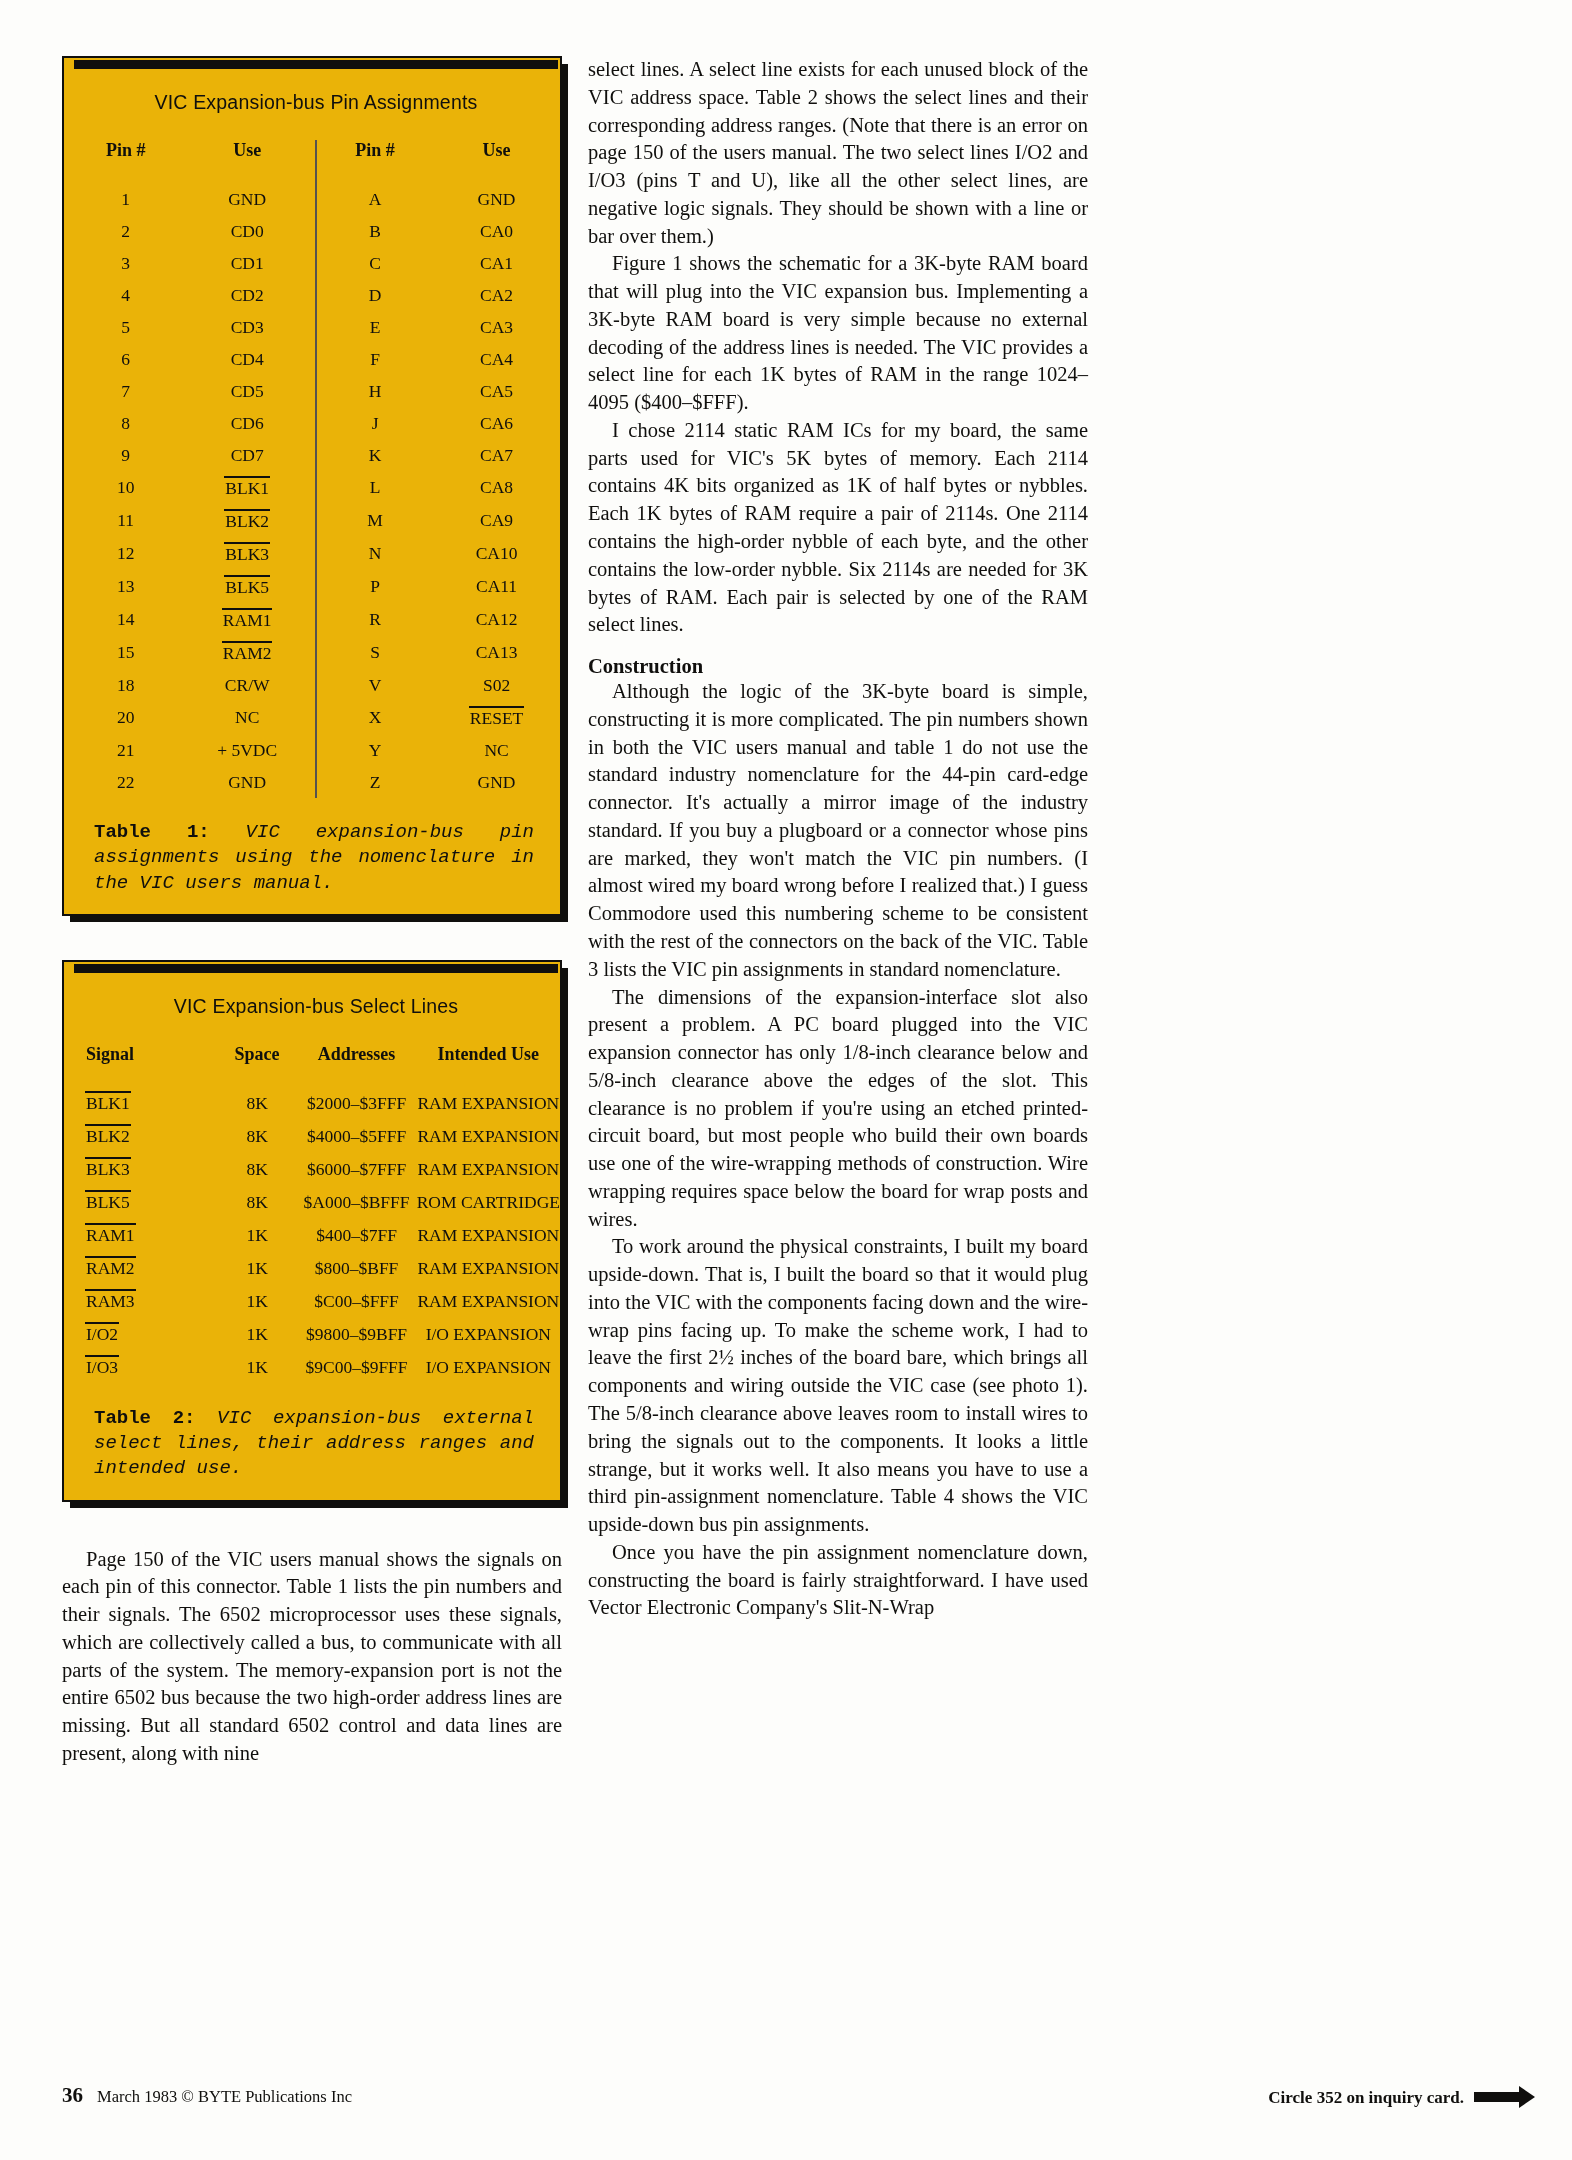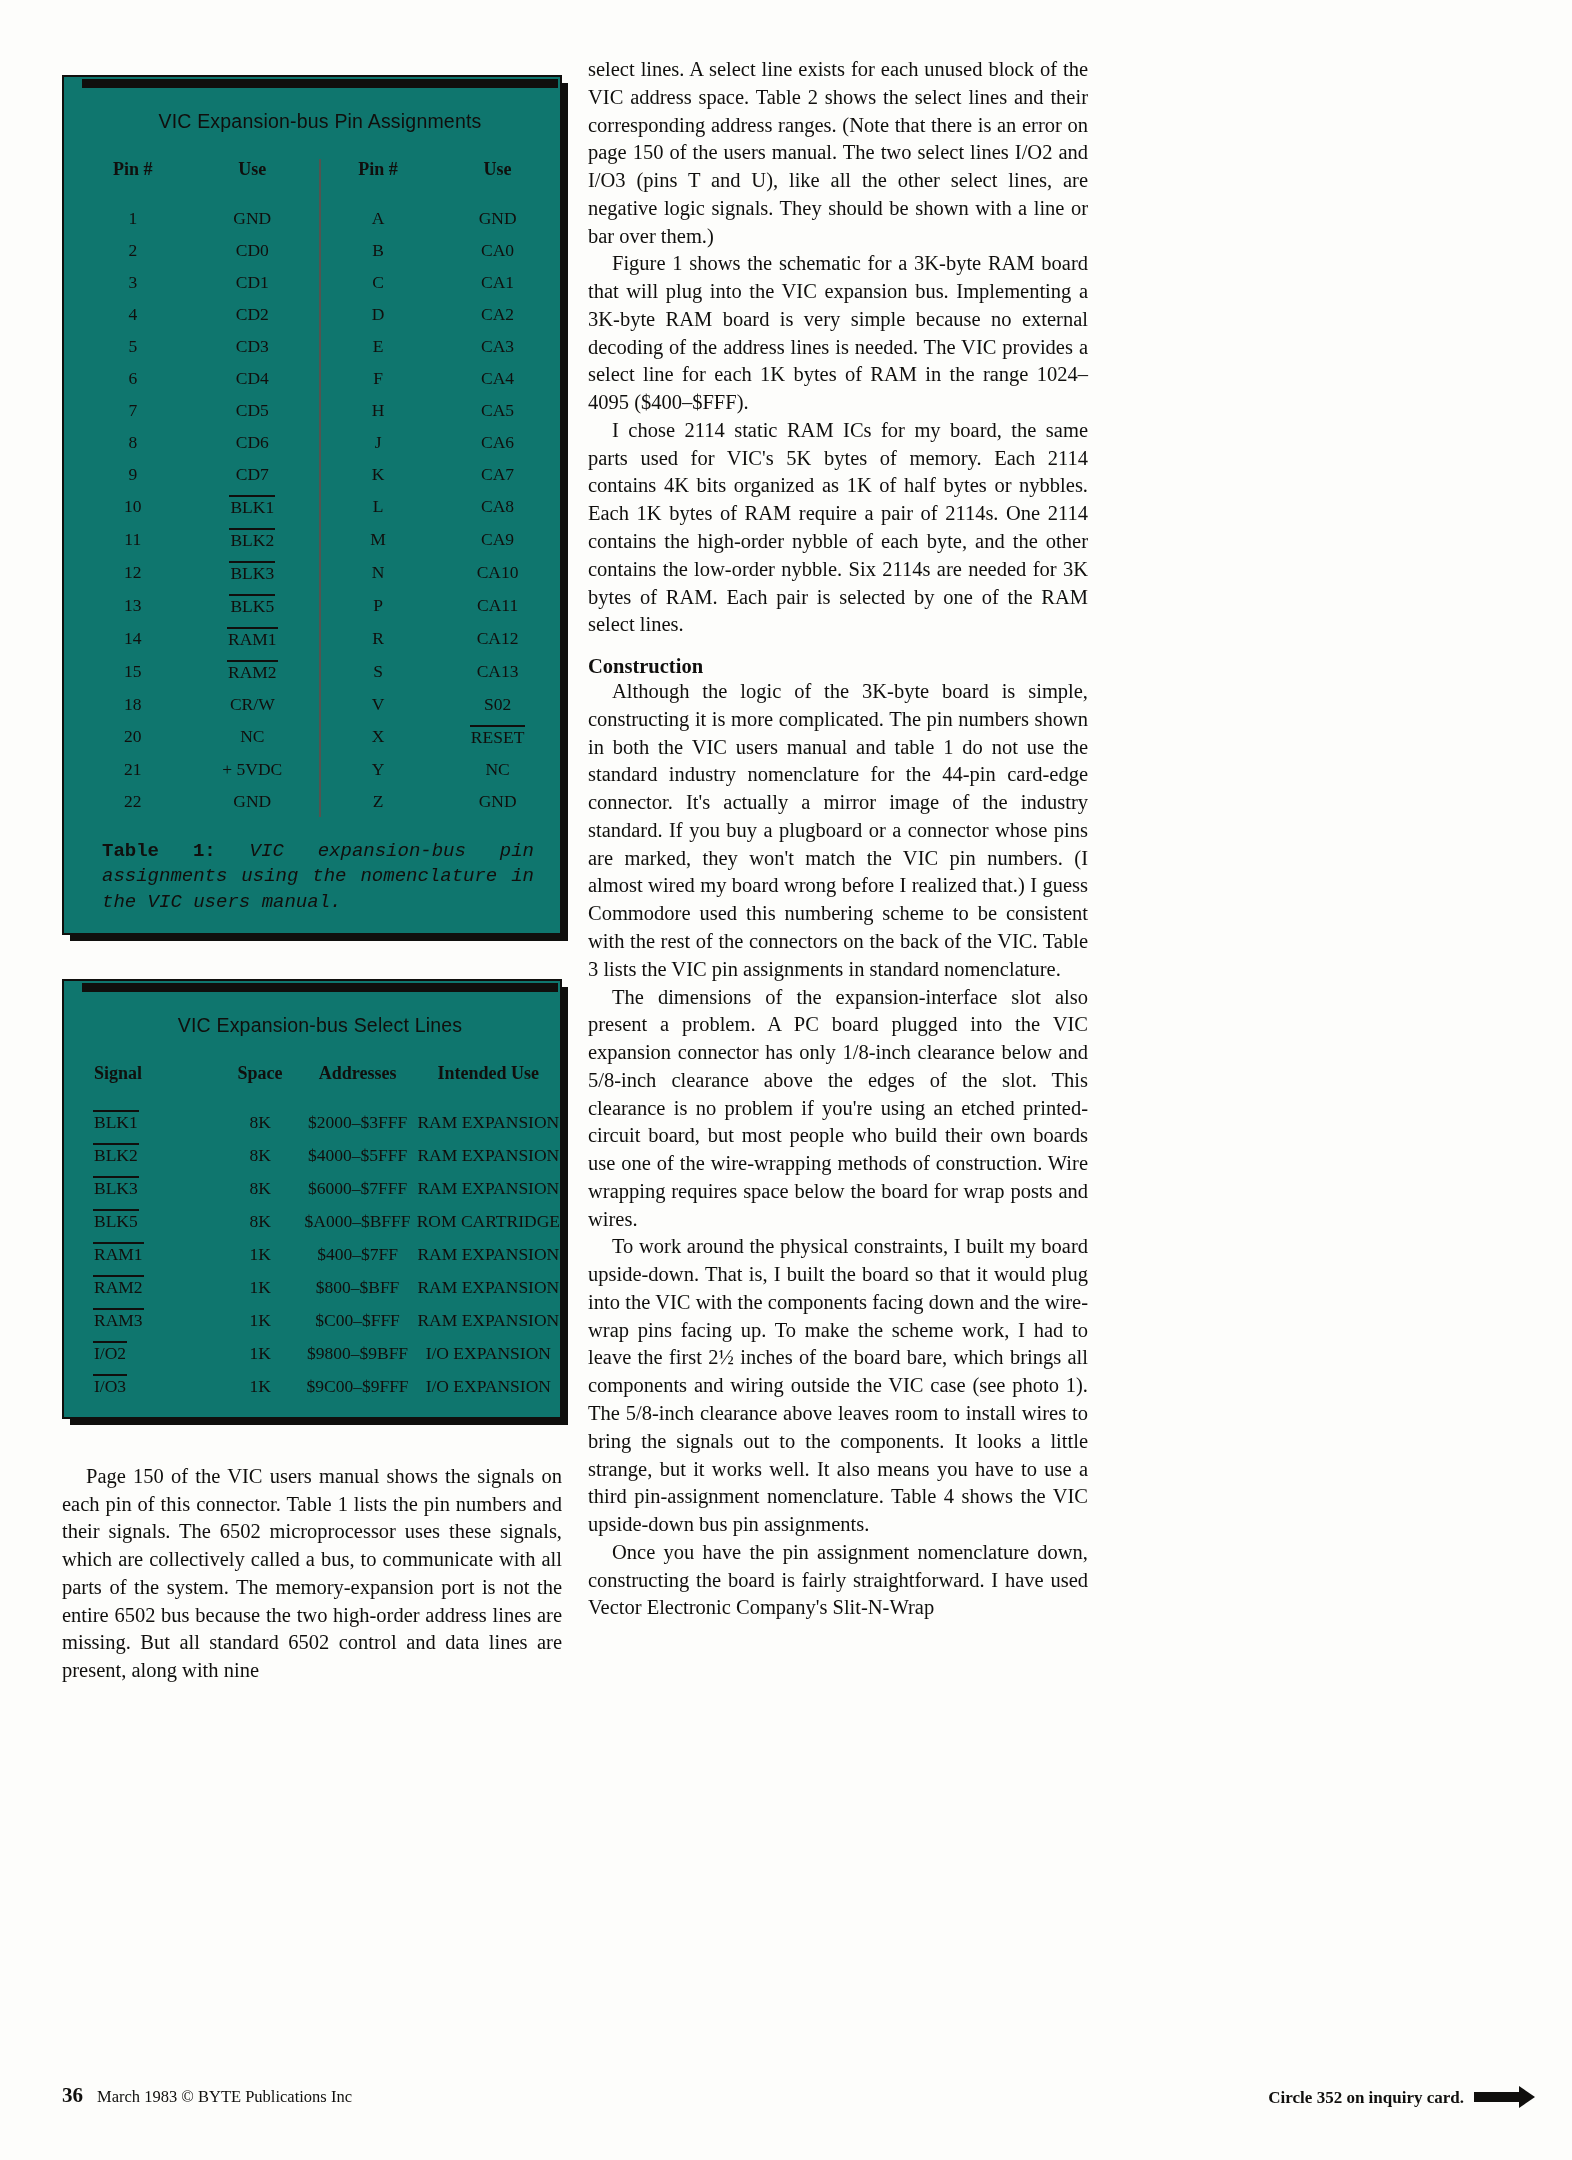--- a/index.html
+++ b/index.html
@@ -15,25 +15,24 @@
   .page { position:relative; width:1572px; height:2160px; padding:0; }
 
   
   .col-left  { position:absolute; left:62px;  top:56px;  width:500px; }
   .col-right { position:absolute; left:588px; top:56px;  width:500px; }
 
   
   .tbox {
     position:relative;
     border:2px solid #100f0d;
-    background:#0f766e;
+    background:#eab308;
     box-shadow:7px 7px 0 -1px #100f0d;
-    padding:0 0 14px 16px;
+    padding:0 0 14px 8px;
     margin-bottom:44px;
-    margin-top:19px;
   }
   .tbox .toprule {
     height:9px; background:#100f0d;
     margin:2px 2px 0 2px;
   }
   .tbl-title {
     font-family:"Liberation Sans", sans-serif;
     font-size:19.5px;
     letter-spacing:.2px;
     text-align:center;
@@ -340,20 +339,24 @@
             </tr>
             <tr>
               <td class="sig"><span class="ovl">I/O3</span></td>
               <td>1K</td>
               <td>$9C00–$9FFF</td>
               <td>I/O EXPANSION</td>
             </tr>
           </tbody>
       </table>
 
+      <div class="caption">
+        <b>Table 2:</b>
+        <span>VIC expansion-bus external select lines, their address ranges and intended use.</span>
+      </div>
     </div>
 
     <div class="left-prose">
       <p class="body ind">Page 150 of the VIC users manual shows the signals on each pin of this connector. Table 1 lists the pin numbers and their signals. The 6502 microprocessor uses these signals, which are collectively called a bus, to communicate with all parts of the system. The memory-expansion port is not the entire 6502 bus because the two high-order address lines are missing. But all standard 6502 control and data lines are present, along with nine</p>
     </div>
   </div>
 
   <div class="col-right">
     <p class="body">select lines. A select line exists for each unused block of the VIC address space. Table 2 shows the select lines and their corresponding address ranges. (Note that there is an error on page 150 of the users manual. The two select lines I/O2 and I/O3 (pins T and U), like all the other select lines, are negative logic signals. They should be shown with a line or bar over them.)</p>
     <p class="body ind">Figure 1 shows the schematic for a 3K-byte RAM board that will plug into the VIC expansion bus. Implementing a 3K-byte RAM board is very simple because no external decoding of the address lines is needed. The VIC provides a select line for each 1K bytes of RAM in the range 1024–4095 ($400–$FFF).</p>

